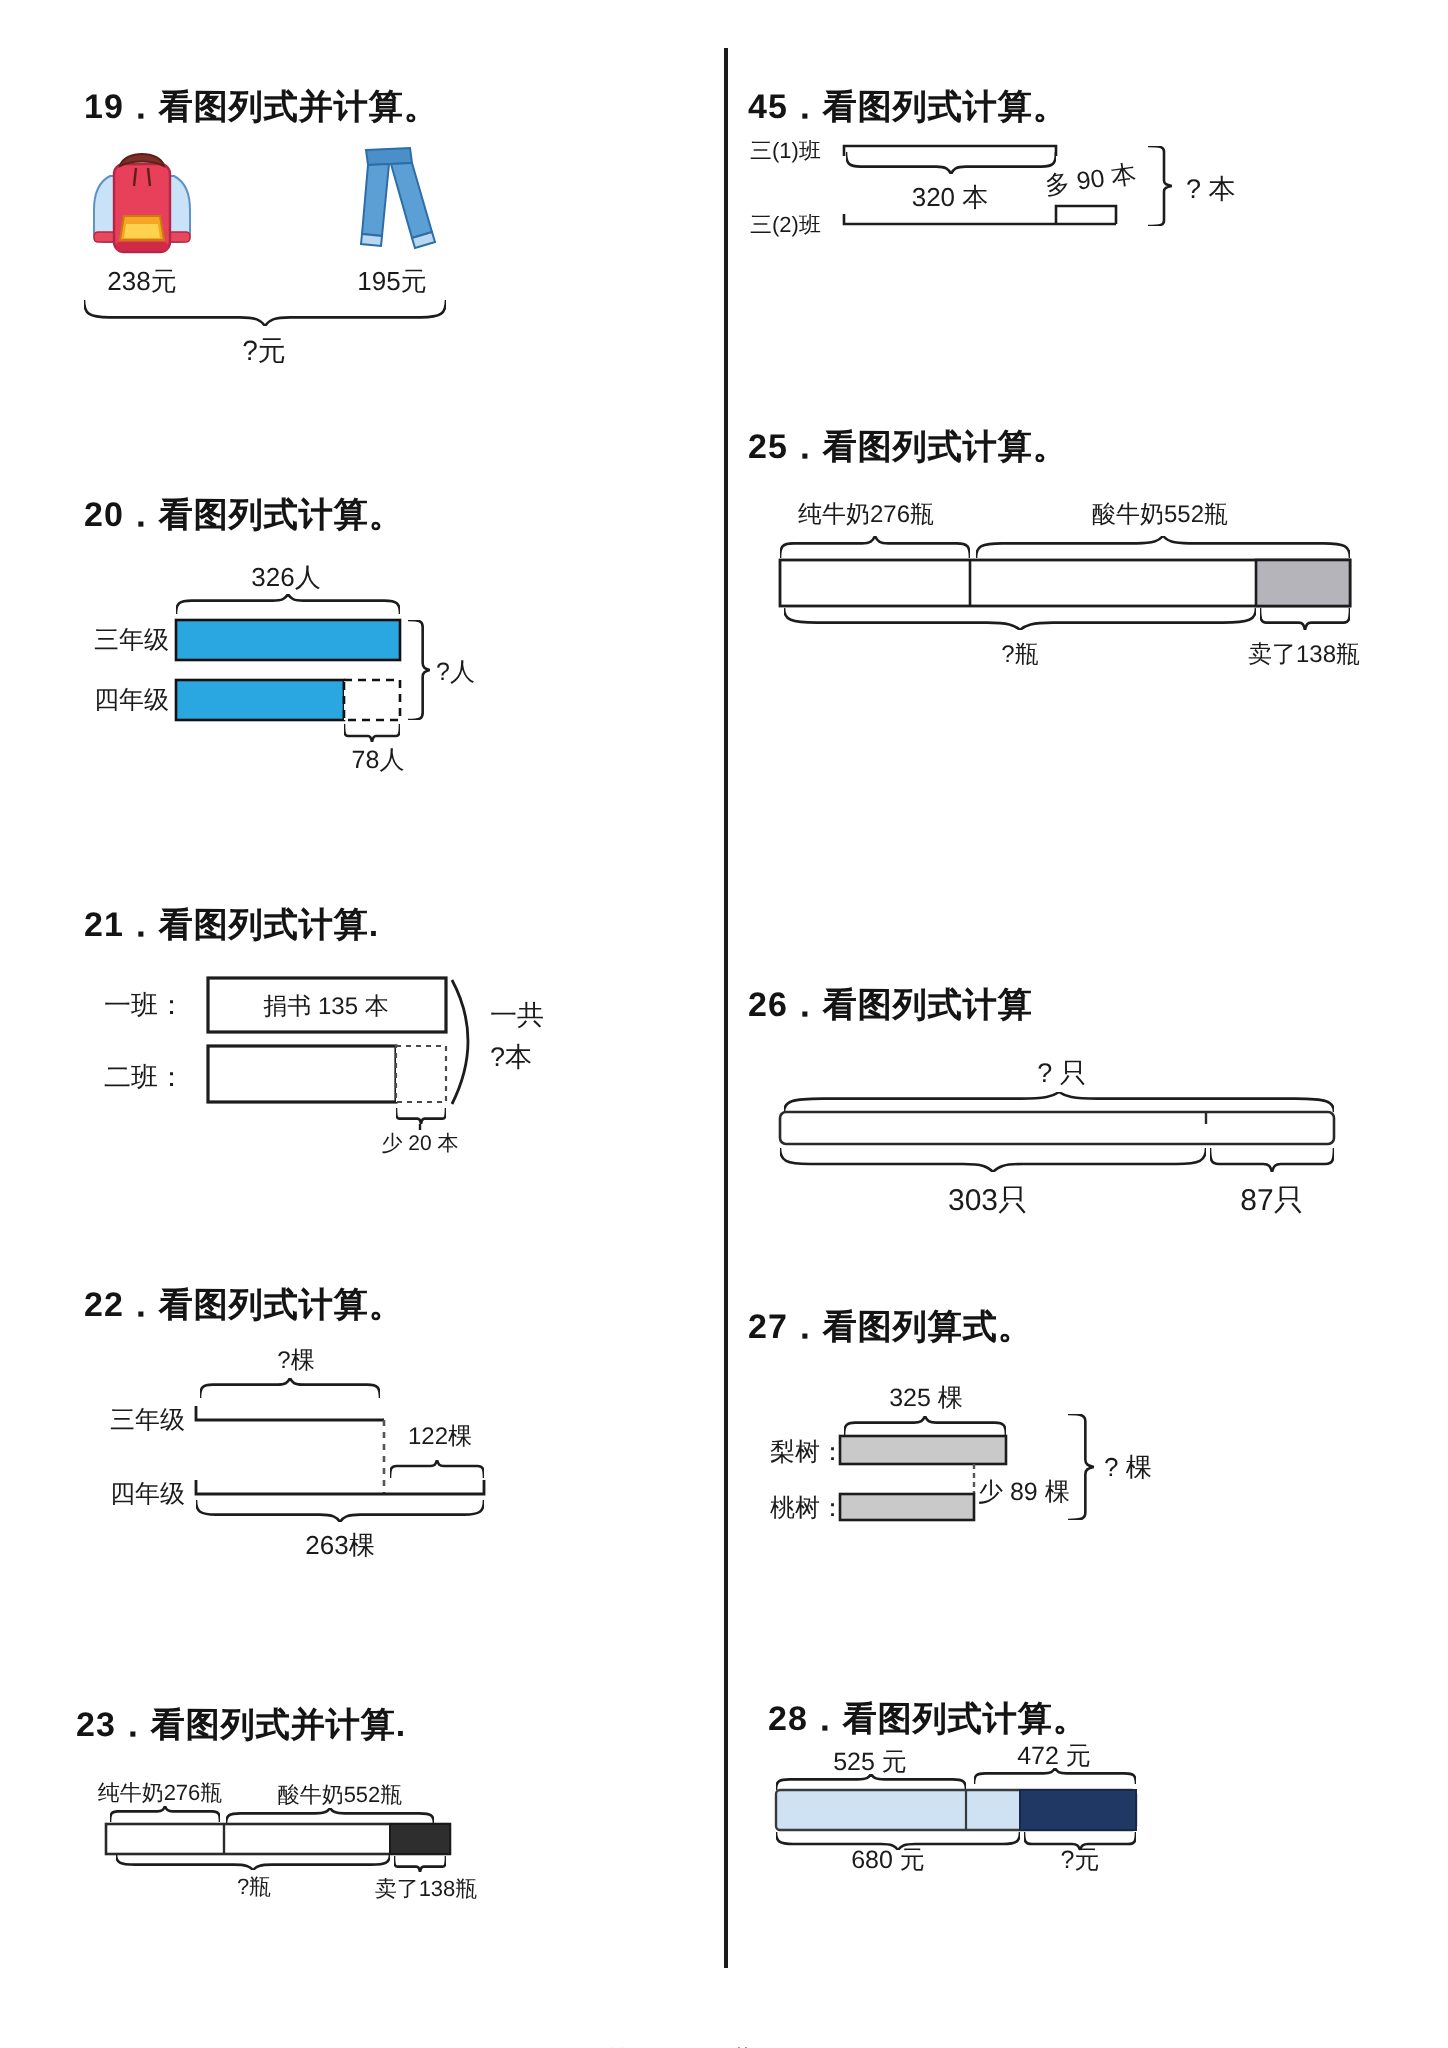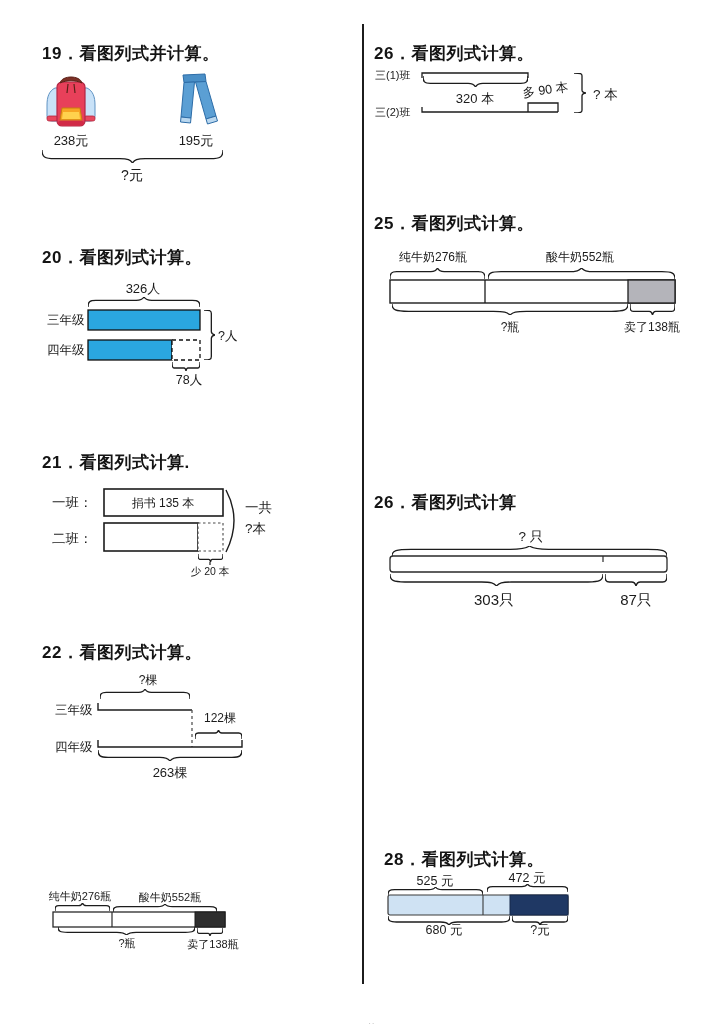--- a/index.html
+++ b/index.html
@@ -113,37 +113,38 @@
       <text class="t12" x="178" y="51" text-anchor="middle">122棵</text>
       <use href="#brace-over" x="153" y="59" width="47" height="9"></use>
       <text class="t125" x="13" y="80">四年级</text>
       <path d="M56,69 L56,76 L200,76 L200,69" fill="none" stroke="#1c1c1c" stroke-width="1.4"></path>
       <use href="#brace-under" x="56" y="79" width="144" height="11"></use>
       <text class="t13" x="128" y="106" text-anchor="middle">263棵</text>
     </svg>
   </section>
 
   <section class="problem" style="left:30px;top:853px;width:330px;height:130px;">
+    <h3 class="ptitle" style="left:8px;">23．看图列式并计算.</h3>
     <svg class="diag" style="top:26px;" width="300" height="82">
       <text class="t11" x="50" y="21" text-anchor="middle">纯牛奶276瓶</text>
       <text class="t11" x="140" y="22" text-anchor="middle">酸牛奶552瓶</text>
       <use href="#brace-over" x="25" y="24" width="55" height="8"></use>
       <use href="#brace-over" x="83" y="25" width="104" height="8"></use>
       <rect x="23" y="33" width="172" height="15" fill="#ffffff" stroke="#2a2a2a" stroke-width="1.3"></rect>
       <line x1="82" y1="33" x2="82" y2="48" stroke="#2a2a2a" stroke-width="1.2"></line>
       <rect x="165" y="33" width="30" height="15" stroke="#1a1a1a" stroke-width="1" fill="#2e2e2e"></rect>
       <use href="#brace-under" x="28" y="48" width="137" height="8"></use>
       <text class="t11" x="97" y="68" text-anchor="middle">?瓶</text>
       <use href="#brace-under" x="167" y="49" width="26" height="8"></use>
       <text class="t11" x="183" y="69" text-anchor="middle">卖了138瓶</text>
     </svg>
   </section>
 
   <section class="problem" style="left:374px;top:44px;width:340px;height:130px;">
-    <h3 class="ptitle">26．看图列式计算。</h3>
+    <h3 class="ptitle">45．看图列式计算。</h3>
     <svg class="diag" style="top:24px;" width="330" height="62">
       <text class="t11" x="1" y="11">三(1)班</text>
       <path d="M48,10 L48,5 L154,5 L154,10" fill="none" stroke="#1c1c1c" stroke-width="1.3"></path>
       <use href="#brace-under" x="49" y="8" width="105" height="11"></use>
       <text class="t13" x="101" y="35" text-anchor="middle">320 本</text>
       <text class="t125" transform="rotate(-8 150 28)" x="149" y="29">多 90 本</text>
       <path d="M154,44 L154,35 L184,35 L184,44" fill="none" stroke="#1c1c1c" stroke-width="1.3"></path>
       <text class="t11" x="1" y="48">三(2)班</text>
       <path d="M48,39 L48,44 L184,44" fill="none" stroke="#1c1c1c" stroke-width="1.3"></path>
       <use href="#brace-right" x="200" y="5" width="12" height="40"></use>
@@ -175,20 +176,35 @@
       <use href="#brace-over" x="18" y="21" width="275" height="10"></use>
       <rect x="16" y="31" width="277" height="16" rx="3" fill="#ffffff" stroke="#2a2a2a" stroke-width="1.3"></rect>
       <line x1="229" y1="31" x2="229" y2="37" stroke="#2a2a2a" stroke-width="1.2"></line>
       <use href="#brace-under" x="16" y="49" width="213" height="12"></use>
       <text class="t15" x="120" y="80" text-anchor="middle">303只</text>
       <use href="#brace-under" x="231" y="49" width="62" height="12"></use>
       <text class="t15" x="262" y="80" text-anchor="middle">87只</text>
     </svg>
   </section>
 
+  <section class="problem" style="left:374px;top:654px;width:340px;height:150px;">
+    <h3 class="ptitle">27．看图列算式。</h3>
+    <svg class="diag" style="top:26px;" width="330" height="92">
+      <text class="t125" x="89" y="23" text-anchor="middle">325 棵</text>
+      <use href="#brace-over" x="48" y="28" width="81" height="10"></use>
+      <text class="t125" x="11" y="50">梨树：</text>
+      <rect x="46" y="38" width="83" height="14" stroke="#1c1c1c" stroke-width="1.3" fill="#c9c9c9"></rect>
+      <line x1="113" y1="52" x2="113" y2="67" stroke="#555" stroke-width="1.2" stroke-dasharray="2.5 2"></line>
+      <text class="t125" x="115" y="70">少 89 棵</text>
+      <text class="t125" x="11" y="78">桃树：</text>
+      <rect x="46" y="67" width="67" height="13" stroke="#1c1c1c" stroke-width="1.3" fill="#c9c9c9"></rect>
+      <use href="#brace-right" x="160" y="27" width="13" height="53"></use>
+      <text class="t13" x="178" y="58">? 棵</text>
+    </svg>
+  </section>
 
   <section class="problem" style="left:384px;top:850px;width:340px;height:120px;">
     <h3 class="ptitle">28．看图列式计算。</h3>
     <svg class="diag" style="top:20px;" width="330" height="72">
       <text class="t125" x="51" y="15" text-anchor="middle">525 元</text>
       <text class="t125" x="143" y="12" text-anchor="middle">472 元</text>
       <use href="#brace-over" x="4" y="17" width="95" height="8"></use>
       <use href="#brace-over" x="103" y="14" width="81" height="8"></use>
       <rect x="4" y="25" width="180" height="20" rx="2" stroke="#3a3a3a" stroke-width="1.2" fill="#cfe2f3"></rect>
       <line x1="99" y1="25" x2="99" y2="45" stroke="#3a3a3a" stroke-width="1.1"></line>

